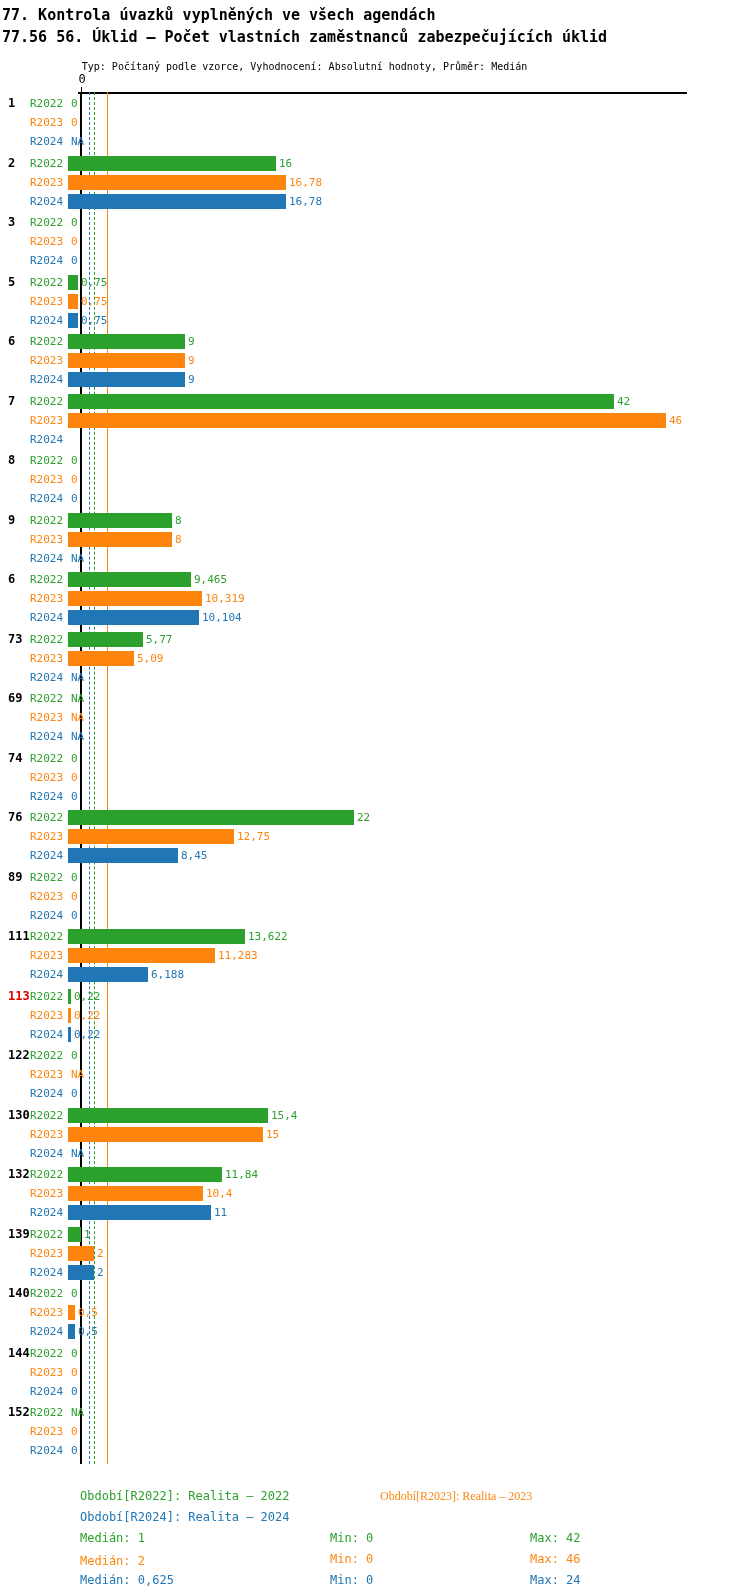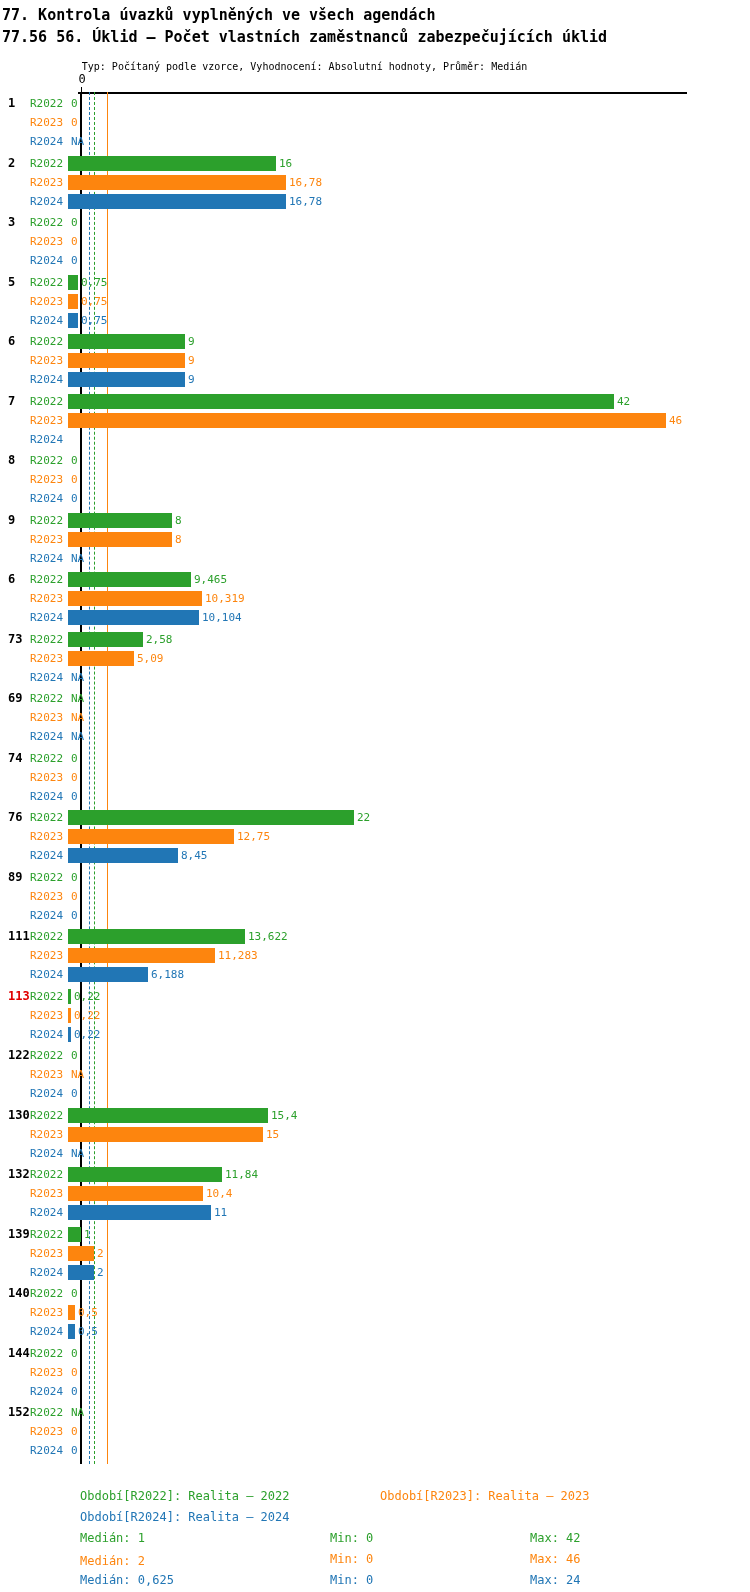--- a/index.html
+++ b/index.html
@@ -274,21 +274,21 @@
             </div>
           </div>
         </div>
         <div class="group">
           <div class="gnum">73</div>
           <div class="grows">
             <div class="brow">
               <span class="rlabel s0">R2022</span>
               <div class="barzone">
                 <div class="bar bg0" style="width: 75px;"></div>
-                <span class="bval s0">2,58</span>
+                <span class="bval s0">5,77</span>
               </div>
             </div>
             <div class="brow">
               <span class="rlabel s1">R2023</span>
               <div class="barzone">
                 <div class="bar bg1" style="width: 66px;"></div>
                 <span class="bval s1">5,09</span>
               </div>
             </div>
             <div class="brow">
@@ -615,21 +615,21 @@
                 <span class="bval s2">0</span>
               </div>
             </div>
           </div>
         </div>
       </div>
   </div>
 
   <div id="legend">
     <span class="lg s0" style="left:80px;top:2px;">Období[R2022]: Realita – 2022</span>
-    <span class="lg s1" style="left:380px;top:2px;">Období[R2023]: Realita – 2023</span>
+    <span class="lg s1" style="left:380px;top:2px;font-family:Liberation Serif, serif;">Období[R2023]: Realita – 2023</span>
     <span class="lg s2" style="left:80px;top:23px;">Období[R2024]: Realita – 2024</span>
 
     <span class="lg s0" style="left:80px;top:44px;">Medián: 1</span>
     <span class="lg s0" style="left:330px;top:44px;">Min: 0</span>
     <span class="lg s0" style="left:530px;top:44px;">Max: 42</span>
 
     <span class="lg s1" style="left:80px;top:67px;">Medián: 2</span>
     <span class="lg s1" style="left:330px;top:65px;">Min: 0</span>
     <span class="lg s1" style="left:530px;top:65px;">Max: 46</span>
 

